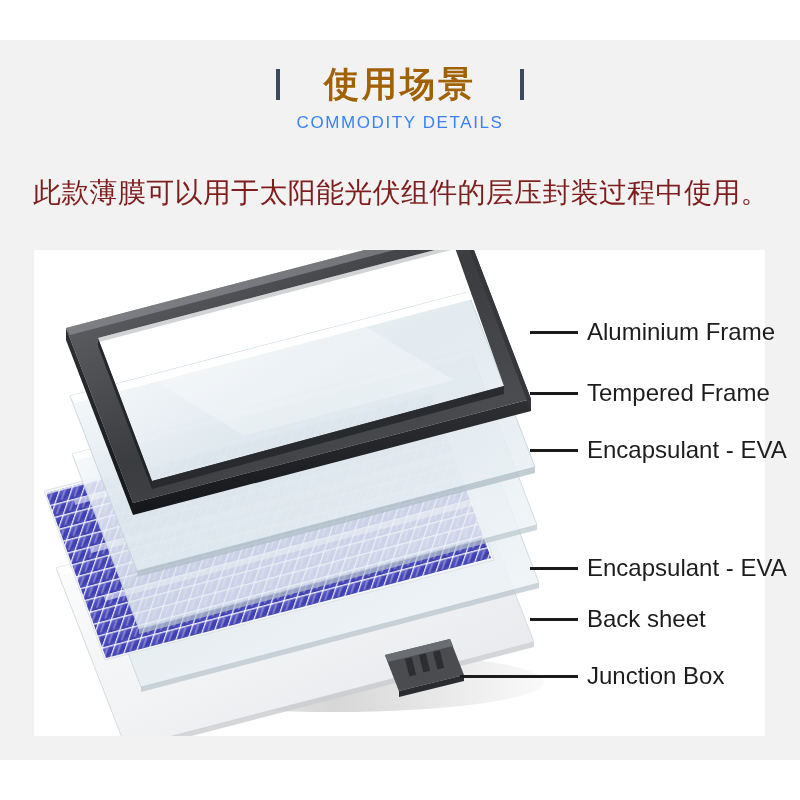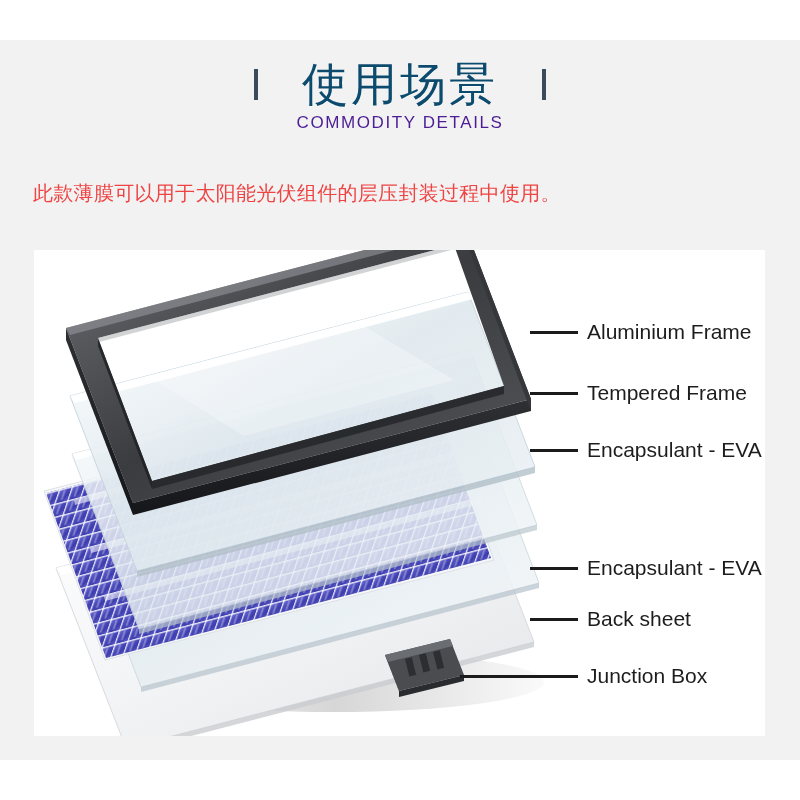--- a/index.html
+++ b/index.html
@@ -40,44 +40,44 @@
     gap: 44px;
     height: 44px;
   }
   .tick {
     width: 4px;
     height: 31px;
     background: #3b4a5c;
     flex: 0 0 auto;
   }
   .title-cn {
-    font-size: 46px;
-    font-weight: 400;
-    color: #0c4a6e;
+    font-size: 35px;
+    font-weight: 700;
+    color: #a16207;
     letter-spacing: 3px;
     line-height: 44px;
     white-space: nowrap;
     text-shadow: 0 1px 0 rgba(255,255,255,0.6);
   }
   .subtitle {
     margin-top: 7px;
     font-size: 17px;
-    color: #4c1d95;
+    color: #3b82f6;
     letter-spacing: 1.6px;
     font-weight: 400;
   }
 
   
   .desc {
     position: absolute;
     left: 33px;
     top: 178px;
     width: 740px;
-    font-size: 20px;
-    color: #ef4444;
+    font-size: 28px;
+    color: #7f1d1d;
     letter-spacing: 0.3px;
     line-height: 30px;
     white-space: nowrap;
   }
 
   
   .card {
     position: absolute;
     left: 34px;
     top: 250px;
@@ -113,21 +113,21 @@
     pointer-events: auto;
   }
   .callout .rule {
     width: 48px;
     height: 3px;
     background: #1b1b1b;
     flex: 0 0 auto;
   }
   .callout .lbl {
     margin-left: 9px;
-    font-size: 21px;
+    font-size: 24px;
     color: #1d1d1d;
     white-space: nowrap;
     line-height: 22px;
   }
 </style>
 </head>
 <body>
 
 <div id="page">
 

